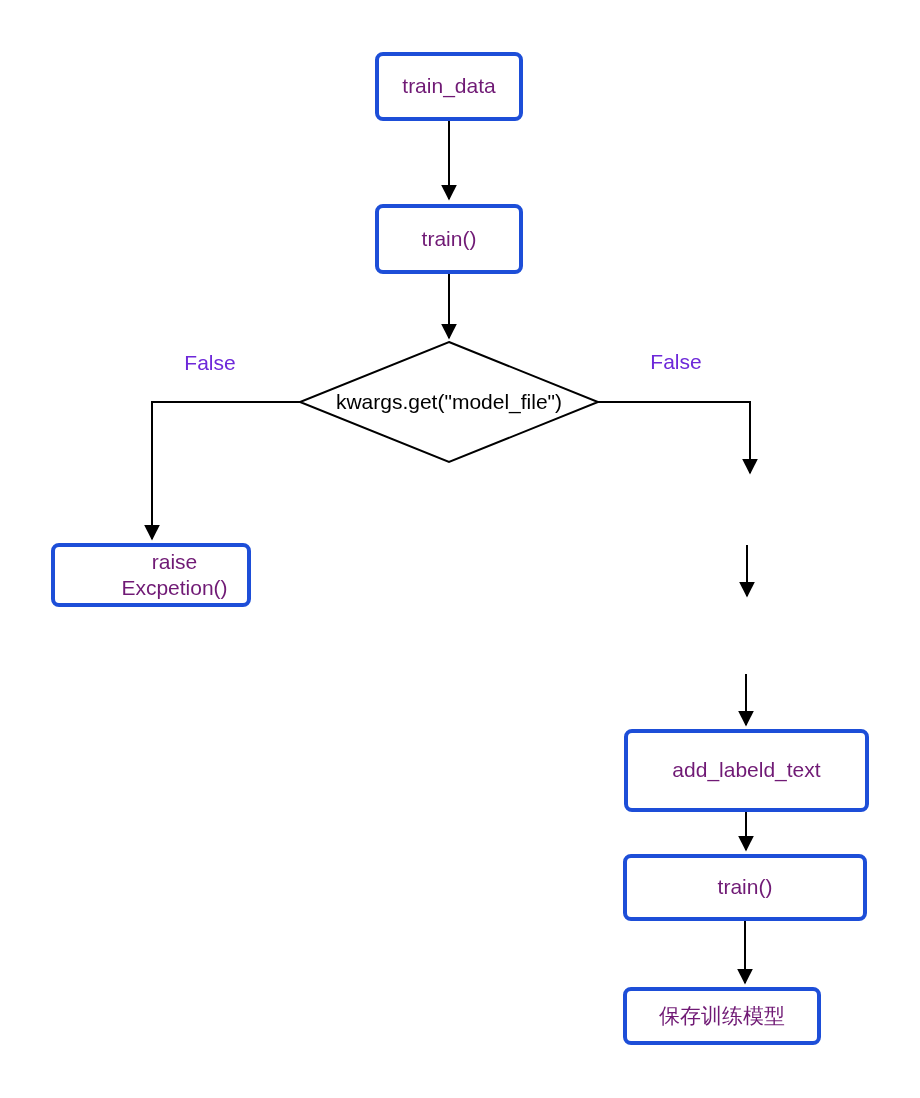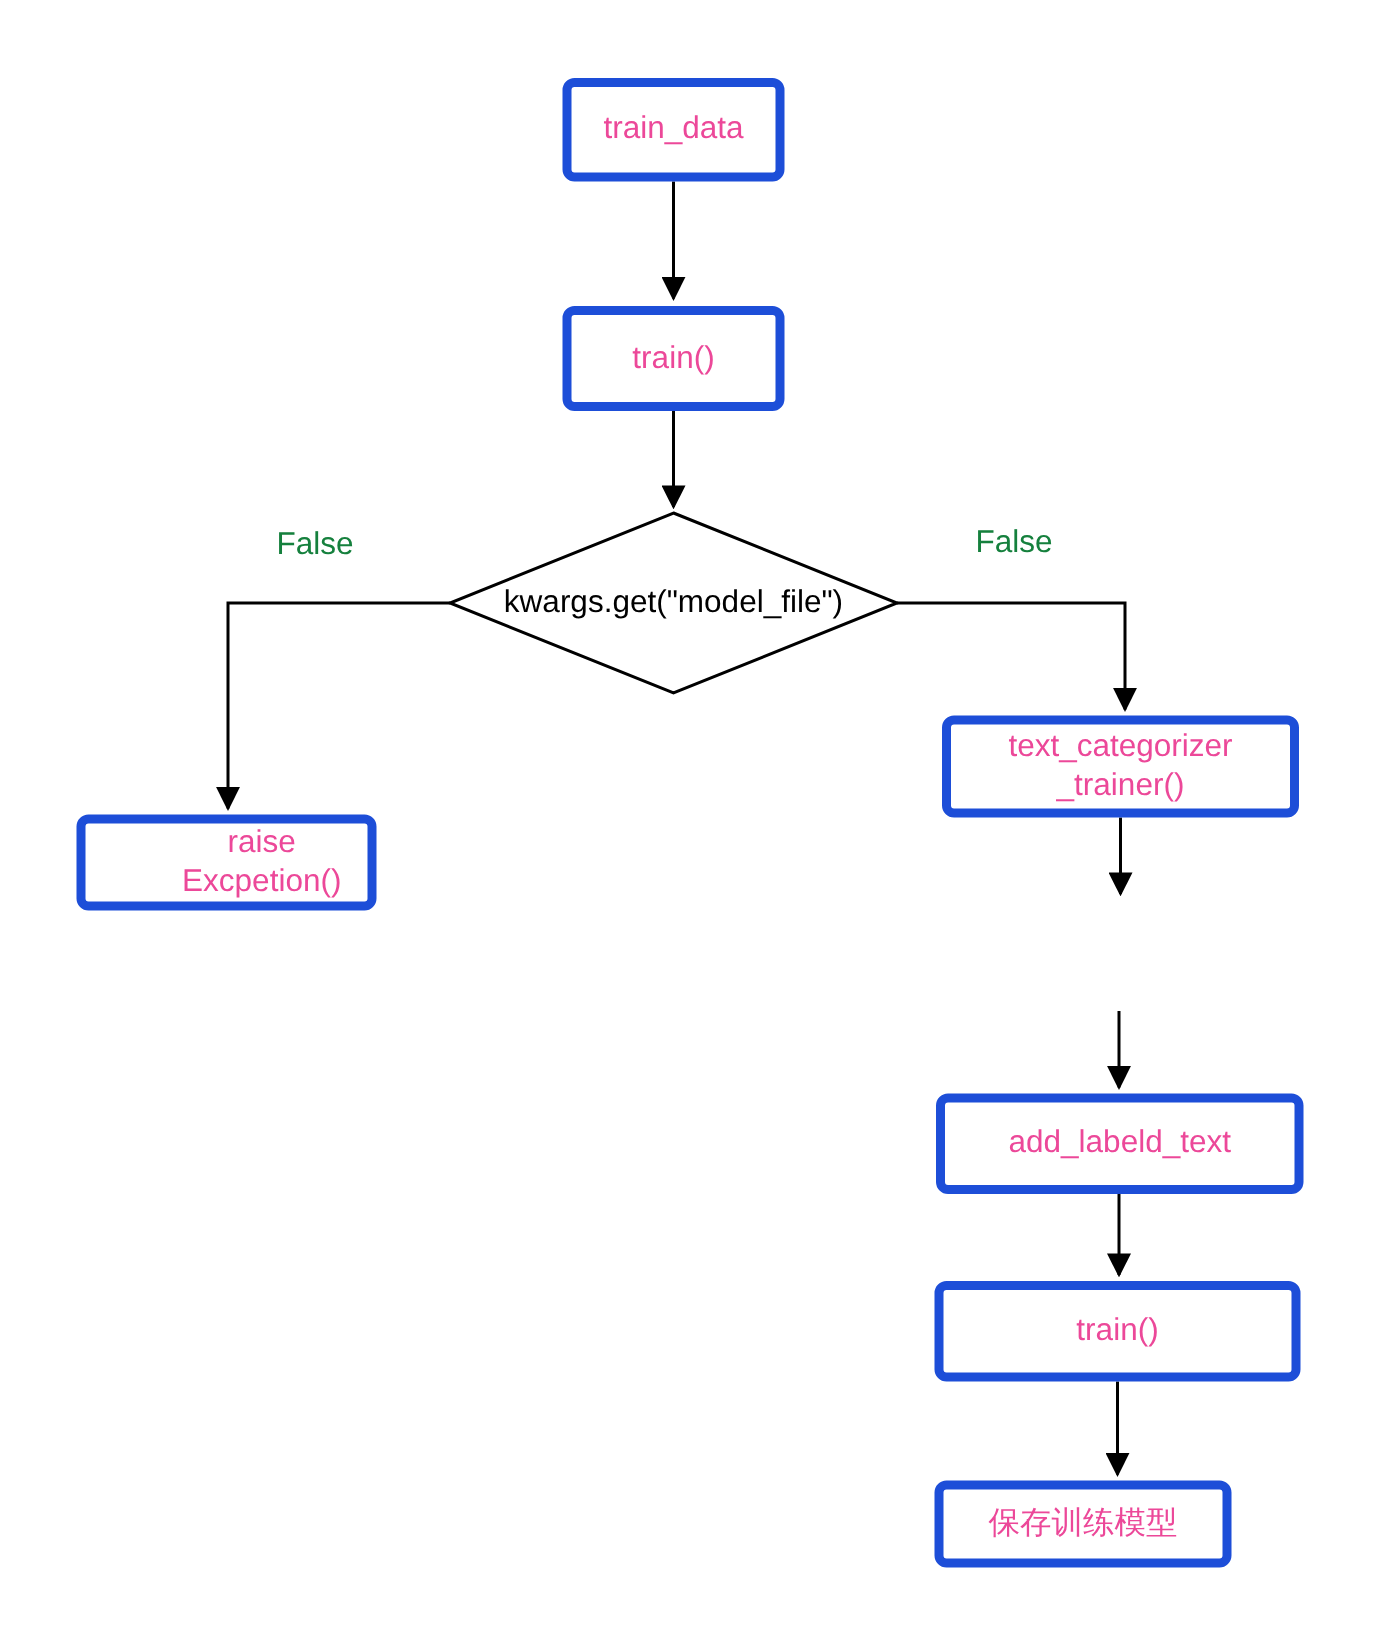--- a/index.html
+++ b/index.html
@@ -18,49 +18,49 @@
   .edges-layer {
     position: absolute;
     left: 0;
     top: 0;
     width: 920px;
     height: 1098px;
   }
   .node {
     position: absolute;
     box-sizing: border-box;
-    border: 6px solid #1d4ed8;
+    border: 4px solid #1d4ed8;
     border-radius: 8px;
     background: #ffffff;
     display: flex;
     align-items: center;
     justify-content: center;
     text-align: center;
     font-size: 21px;
-    color: #ec4899;
+    color: #701a75;
     line-height: 1.25;
     white-space: pre-line;
   }
   .decision-label {
     position: absolute;
     display: flex;
     align-items: center;
     justify-content: center;
     text-align: center;
     font-size: 21px;
     color: #000000;
     white-space: nowrap;
   }
   .edge-label {
     position: absolute;
     display: flex;
     align-items: center;
     justify-content: center;
     font-size: 21px;
-    color: #15803d;
+    color: #6d28d9;
   }
 </style>
 </head>
 <body>
 
 <div class="canvas">
 
   <svg class="edges-layer" width="920" height="1098" viewBox="0 0 920 1098" xmlns="http://www.w3.org/2000/svg">
     <defs>
       <marker id="arrowhead" viewBox="0 0 10 10" refX="9" refY="5" markerWidth="8" markerHeight="8" orient="auto-start-reverse" markerUnits="strokeWidth">
@@ -86,25 +86,23 @@
 
     <polygon points="449,342 598,402 449,462 300,402" fill="#ffffff" stroke="#000000" stroke-width="2" stroke-linejoin="miter"></polygon>
   </svg>
 
   <div class="node" style="left:375px; top:52px; width:148px; height:69px;">train_data</div>
 
   <div class="node" style="left:375px; top:204px; width:148px; height:70px;">train()</div>
 
   <div class="node" style="left:51px; top:543px; width:200px; height:64px;padding-left:47px;">raise Excpetion()</div>
 
-  <div class="node" style="left:628px; top:477px; width:238px; height:68px;">text_categorizer
-_trainer()</div>
 
 
-  <div class="node" style="left:624px; top:729px; width:245px; height:67px;">add_labeld_text</div>
+  <div class="node" style="left:624px; top:729px; width:245px; height:83px;">add_labeld_text</div>
 
   <div class="node" style="left:623px; top:854px; width:244px; height:67px;">train()</div>
 
   <div class="node" style="left:623px; top:987px; width:198px; height:58px;text-align:right;">保存训练模型</div>
 
   <div class="decision-label" style="left:304px; top:388px; width:290px; height:28px;">kwargs.get("model_file")</div>
 
   <div class="edge-label" style="left:170px; top:350px; width:80px; height:26px;">False</div>
 
   <div class="edge-label" style="left:636px; top:349px; width:80px; height:26px;">False</div>

